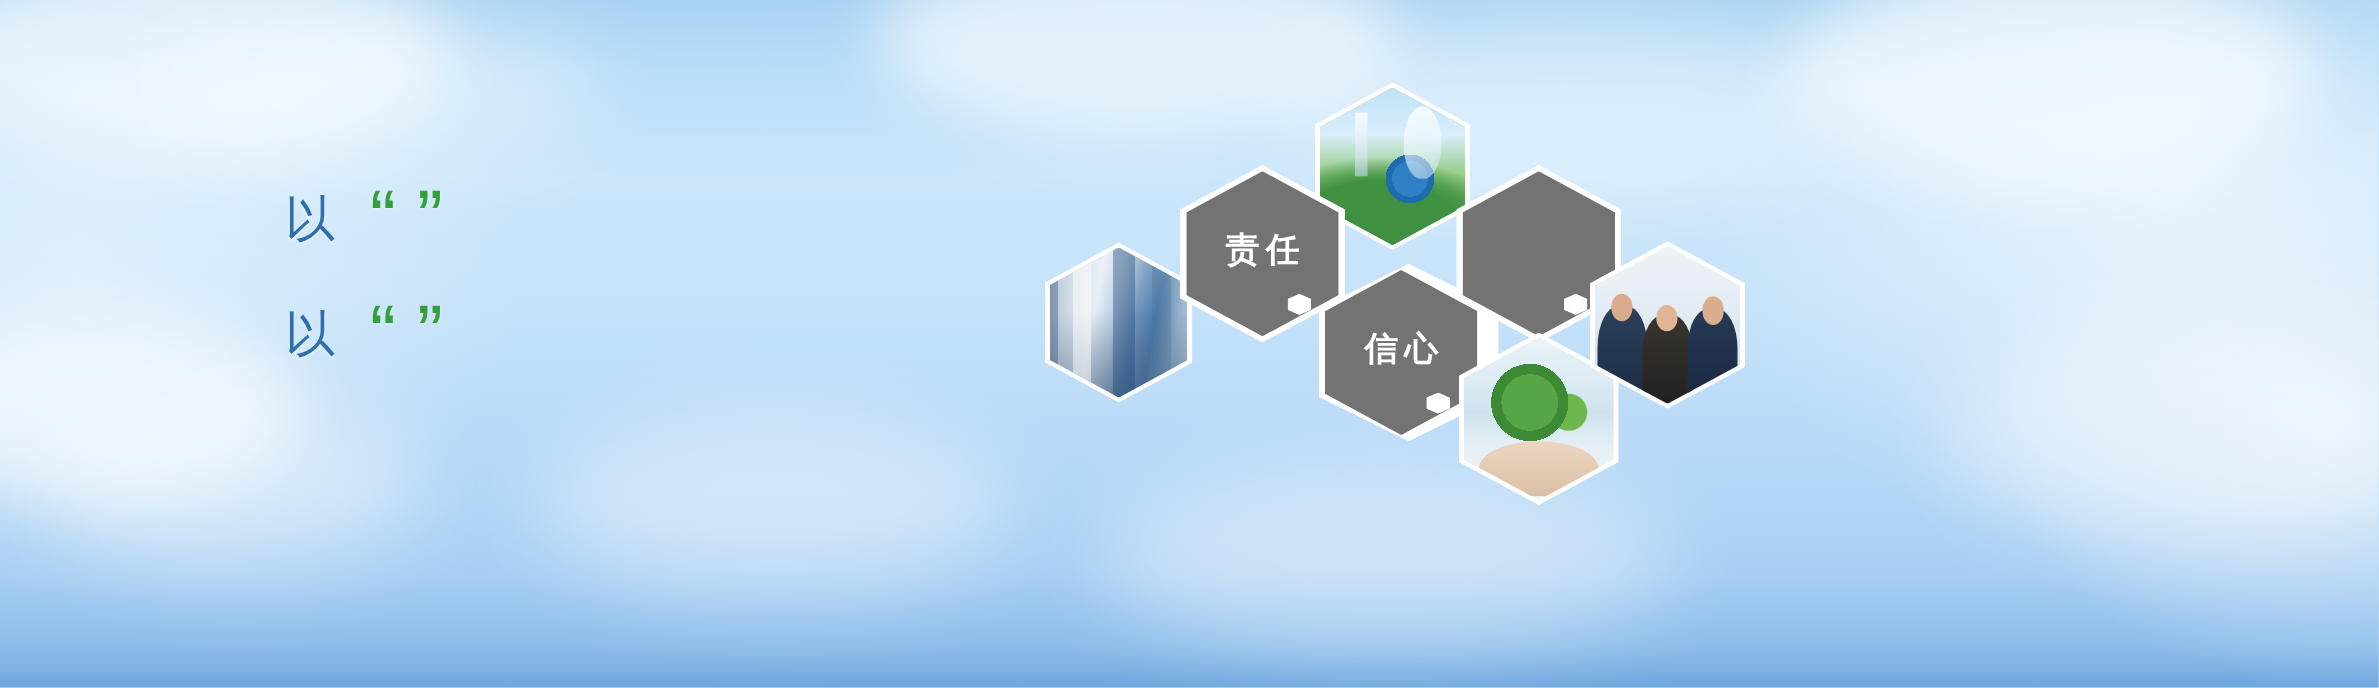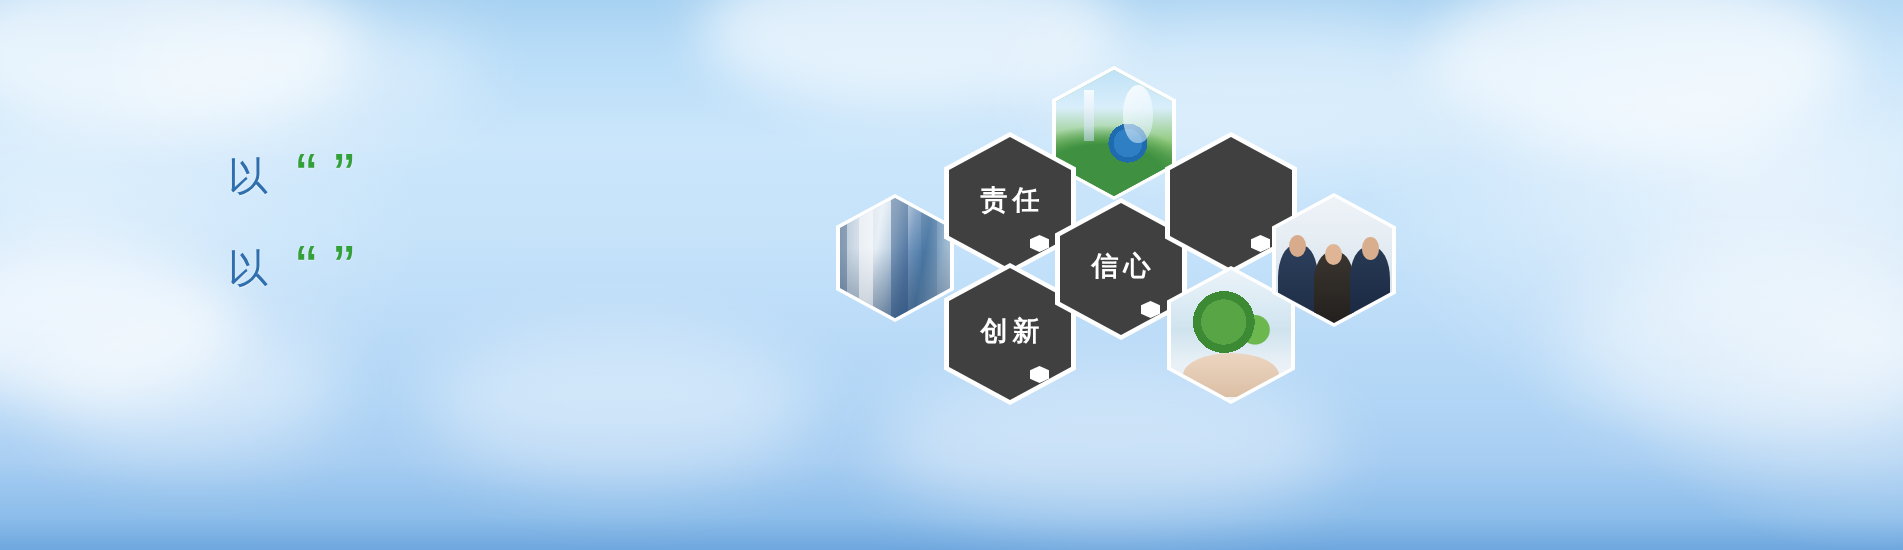--- a/index.html
+++ b/index.html
@@ -74,21 +74,21 @@
     clip-path:polygon(50% 0%,100% 25%,100% 75%,50% 100%,0% 75%,0% 25%);
   }
   .hex-outer{ 
     background:#ffffff;
   }
   .hex-inner{
     position:absolute;
     clip-path:polygon(50% 0%,100% 25%,100% 75%,50% 100%,0% 75%,0% 25%);
     overflow:hidden;
   }
-  .hex-blue .hex-inner{background:#404040;}
+  .hex-blue .hex-inner{background:#737373;}
   .hex-label{
     position:absolute;left:0;right:0;top:50%;
     transform:translateY(-58%);
     text-align:center;
     color:#ffffff;
     font-size:27px;
     font-weight:700;
     letter-spacing:5px;
     text-indent:5px;
   }
@@ -229,28 +229,22 @@
       </div>
     </div>
 
     <div class="hex hex-outer hex-blue" style="left:132px; top:74px; width:132px; height:142px;">
       <div class="hex-inner" style="left:5px;top:5px;width:122px;height:132px;">
         <div class="hex-label">责任</div>
         <div class="hex-dot" style="right:22px;bottom:17px;"></div>
       </div>
     </div>
 
-    <div class="hex hex-outer hex-blue" style="left:132px; top:205px; width:132px; height:142px;">
-      <div class="hex-inner" style="left:5px;top:5px;width:122px;height:132px;">
-        <div class="hex-label">创新</div>
-        <div class="hex-dot" style="right:22px;bottom:17px;"></div>
-      </div>
-    </div>
-
-    <div class="hex hex-outer hex-blue" style="left:243px; top:140px; width:132px; height:142px;">
+
+    <div class="hex hex-outer hex-blue" style="left:243px; top:153px; width:132px; height:142px;padding-left:12px;">
       <div class="hex-inner" style="left:5px;top:5px;width:122px;height:132px;">
         <div class="hex-label">信心</div>
         <div class="hex-dot" style="right:22px;bottom:17px;"></div>
       </div>
     </div>
 
     <div class="hex hex-outer hex-blue" style="left:353px; top:74px; width:132px; height:142px;">
       <div class="hex-inner" style="left:5px;top:5px;width:122px;height:132px;">
         <div class="hex-dot" style="right:22px;bottom:17px;"></div>
       </div>

